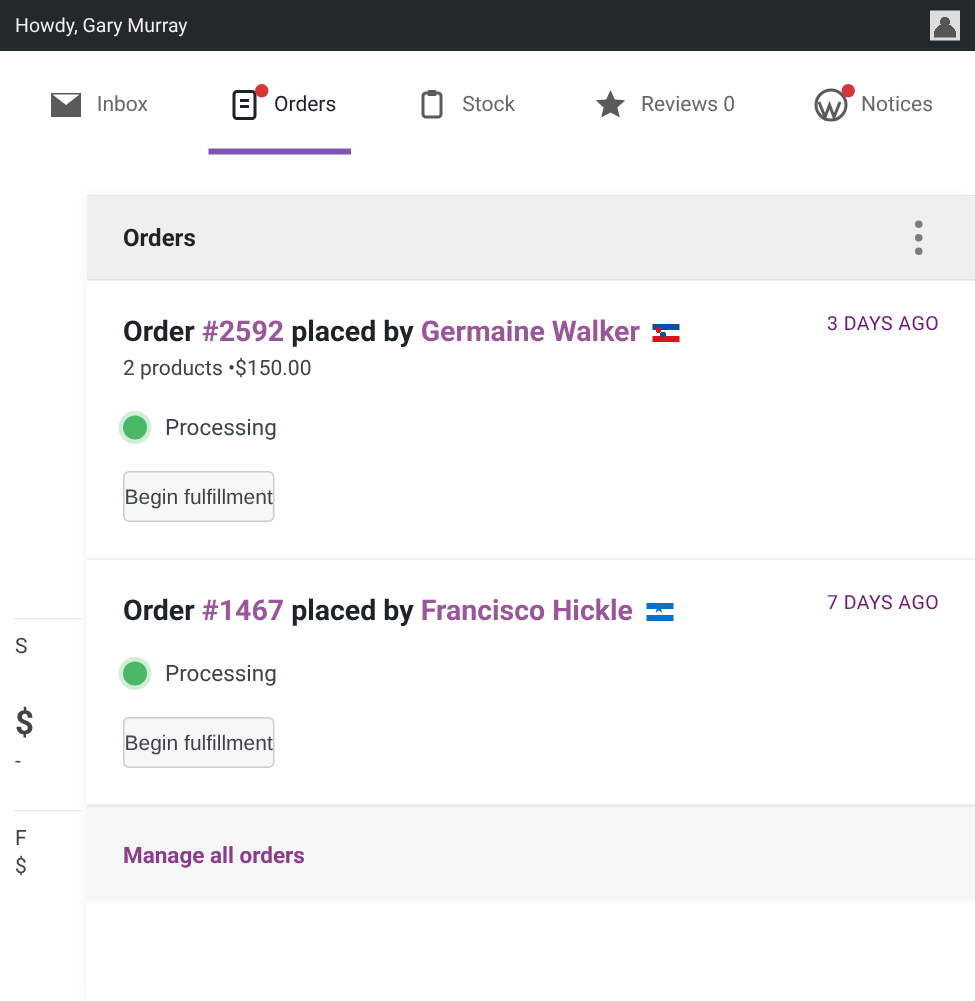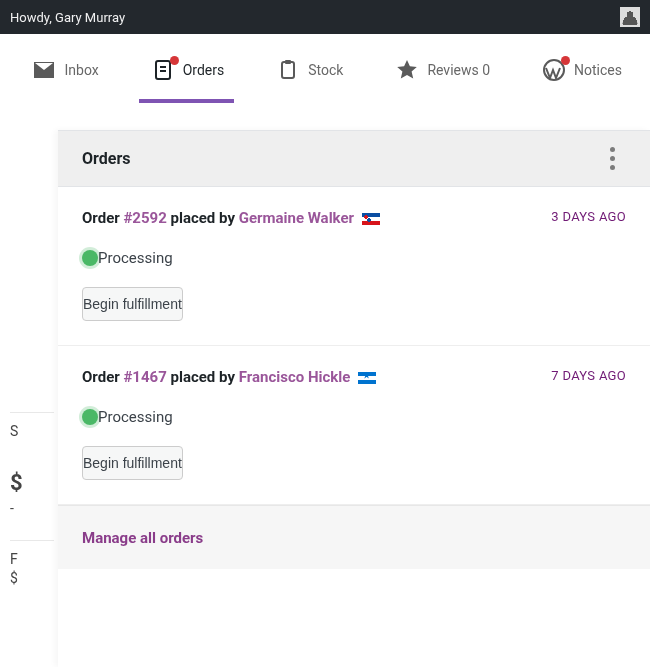--- a/index.html
+++ b/index.html
@@ -91,31 +91,31 @@
     width: 28px; height: 28px; display:flex;flex-direction:column;align-items:center;justify-content:center;gap:4px;
     cursor:pointer;
   }
   .more-btn span { width:5px;height:5px;border-radius:50%;background:#7c7c7c; }
 
   .order-card {
     padding: 22px 24px 24px 24px;
     border-bottom: 1px solid #eee;
     position: relative;
   }
-  .order-line1 { font-size: 15px; color:#1d2327; font-weight:700; }
+  .order-line1 { font-size: 19px; color:#1d2327; font-weight:700; }
   .order-line1 .ordnum { color:#9a569a; }
   .order-line1 .customer { color:#9a569a; }
   .meta { margin-top:6px; font-size:14px; color:#3c434a; font-weight:400;}
   .ago {
     position:absolute; top:22px; right:24px;
     font-size:13px; color:#701a75; letter-spacing:.3px;
   }
   .status-row {
     margin-top: 22px;
-    display:flex; align-items:center; 
+    display:flex; align-items:center; gap:12px;
     font-size:15px; color:#3c434a;
   }
   .status-dot {
     width:16px; height:16px; border-radius:50%;
     background:#4ab866;
     box-shadow: 0 0 0 3px rgba(74,184,102,.25);
   }
   .fulfill-btn {
     margin-top: 20px;
     background:#f6f7f7;
@@ -245,20 +245,21 @@
       <span></span>
     </div>
   </div>
 
   <div class="order-card">
     <div class="ago">3 DAYS AGO</div>
     <div class="order-line1">
       <span>Order </span><a class="ordnum">#2592</a><span> placed by </span><a class="customer">Germaine Walker</a>
       <span class="flag sv"></span>
     </div>
+    <div class="meta">2 products •$150.00</div>
     <div class="status-row">
       <span class="status-dot"></span>
       <span>Processing</span>
     </div>
     <button class="fulfill-btn">Begin fulfillment</button>
   </div>
 
   <div class="order-card">
     <div class="ago">7 DAYS AGO</div>
     <div class="order-line1">

